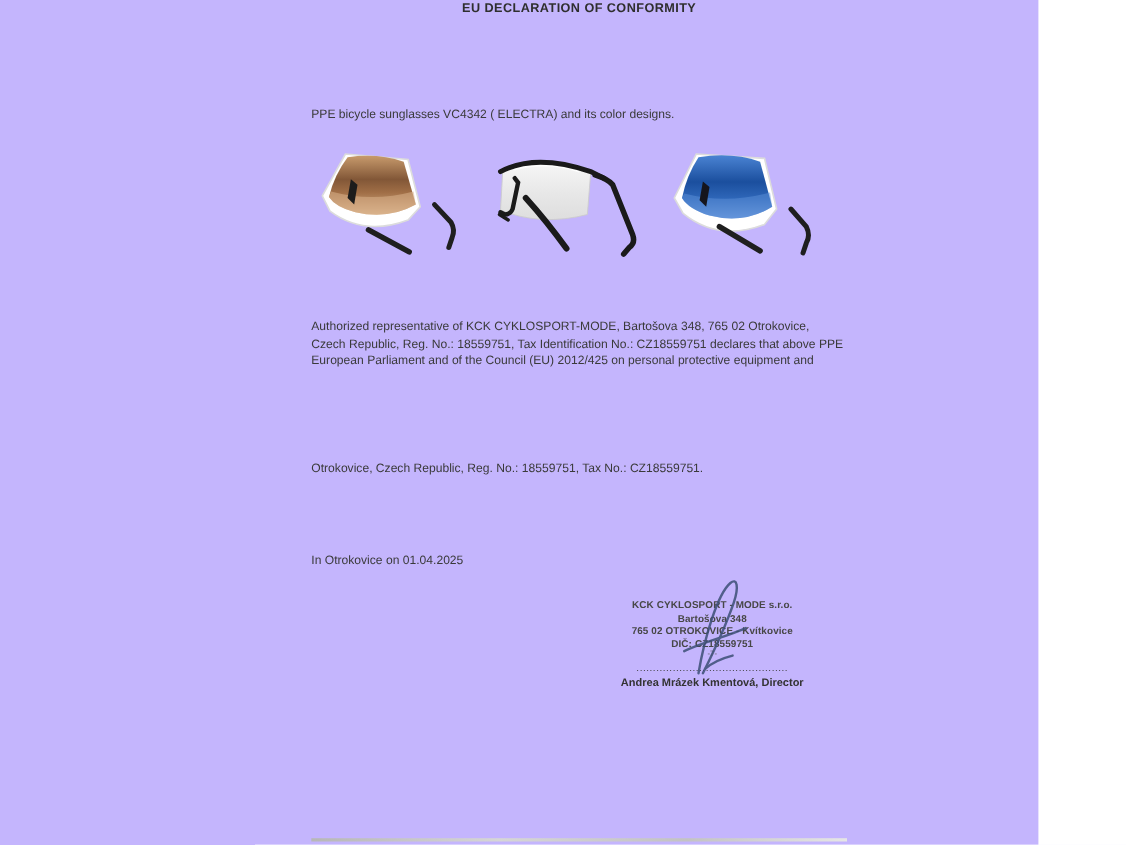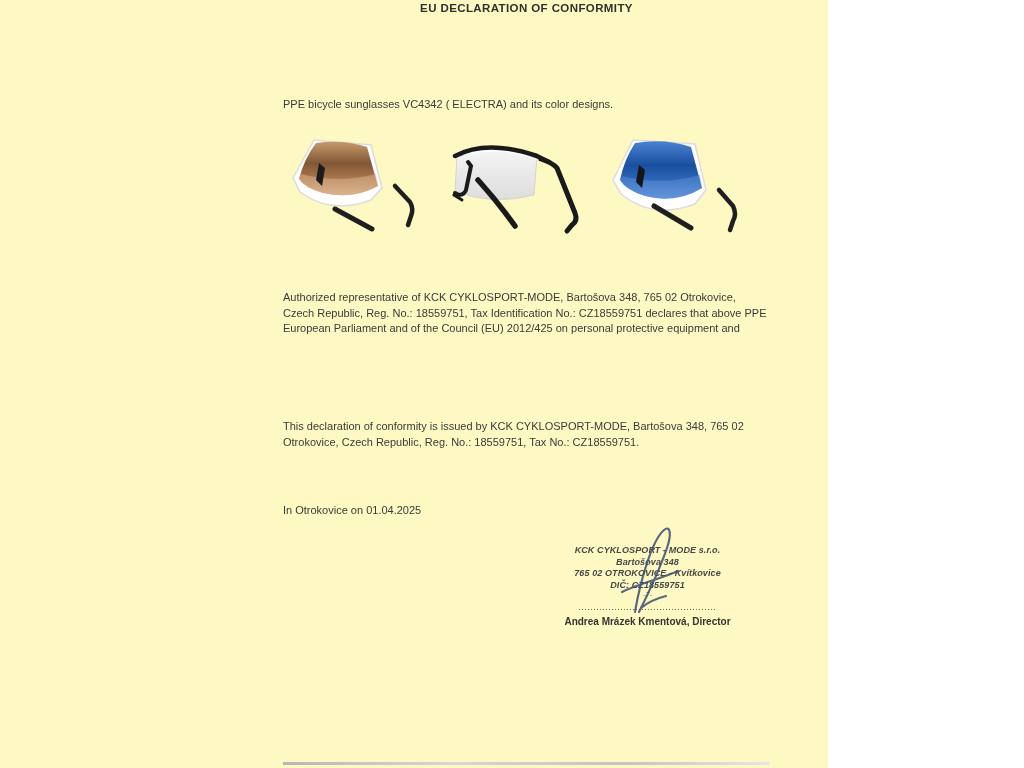--- a/index.html
+++ b/index.html
@@ -5,22 +5,22 @@
   * { margin: 0; padding: 0; box-sizing: border-box; }
   html, body {
     width: 1024px; height: 768px;
     background: #ffffff;
     font-family: "Liberation Sans", sans-serif;
     overflow: hidden;
     position: relative;
   }
   .page {
     position: absolute; left: 0; top: 0;
-    width: 828px; height: 768px;
-    background: #fef9c3;
+    width: 944px; height: 768px;
+    background: #c4b5fd;
   }
   .doc-title {
     position: absolute; left: 283px; top: 2px; width: 487px;
     text-align: center;
     font-size: 11.5px; font-weight: bold;
     letter-spacing: 0.4px;
     color: #2f2f2f;
   }
   .product-line {
     position: absolute; left: 283px; top: 70px; width: 490px;
@@ -35,21 +35,20 @@
   .par2 { top: 419px; }
   .place-date {
     position: absolute; left: 283px; top: 504px;
     font-size: 11px; color: #3a3a3a;
   }
   .stamp-block {
     position: absolute; left: 560px; top: 545px; width: 175px;
     text-align: center;
     color: #474747;
     filter: blur(0.2px);
-    font-style: italic;
   }
   .stamp-line { font-size: 9px; font-weight: bold; line-height: 11.5px; letter-spacing: 0.1px; }
   .stamp-line-small { font-size: 7px; line-height: 8px; color: #555; }
   .dots-line {
     font-size: 9px; letter-spacing: 0.5px; line-height: 10px;
     color: #3f3f3f; white-space: nowrap; overflow: hidden;
     margin-top: 3px;
   }
   .signatory {
     position: absolute; left: 560px; top: 616px; width: 175px;
@@ -143,21 +142,20 @@
     <path d="M116,62 L130,78 Q134,86 130,93 L127,102" fill="none" stroke="#1f1f1f" stroke-width="4.5" stroke-linecap="round"></path>
   </svg>
 
   <div class="body-par par1">
     <div>Authorized representative of KCK CYKLOSPORT-MODE, Bartošova 348, 765 02 Otrokovice,</div>
     <div>Czech Republic, Reg. No.: 18559751, Tax Identification No.: CZ18559751 declares that above PPE</div>
     <div>European Parliament and of the Council (EU) 2012/425 on personal protective equipment and</div>
   </div>
 
   <div class="body-par par2">
-    <div>This declaration of conformity is issued by KCK CYKLOSPORT-MODE, Bartošova 348, 765 02</div>
     <div>Otrokovice, Czech Republic, Reg. No.: 18559751, Tax No.: CZ18559751.</div>
   </div>
 
   <div class="place-date">In Otrokovice on 01.04.2025</div>
 
   <div class="stamp-block">
     <div class="stamp-line">KCK CYKLOSPORT - MODE s.r.o.</div>
     <div class="stamp-line">Bartošova 348</div>
     <div class="stamp-line">765 02 OTROKOVICE - Kvítkovice</div>
     <div class="stamp-line">DIČ: CZ18559751</div>

